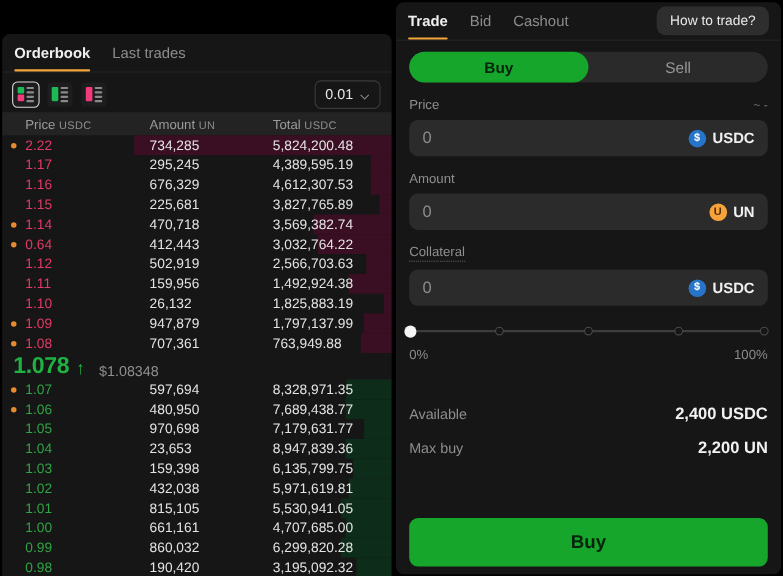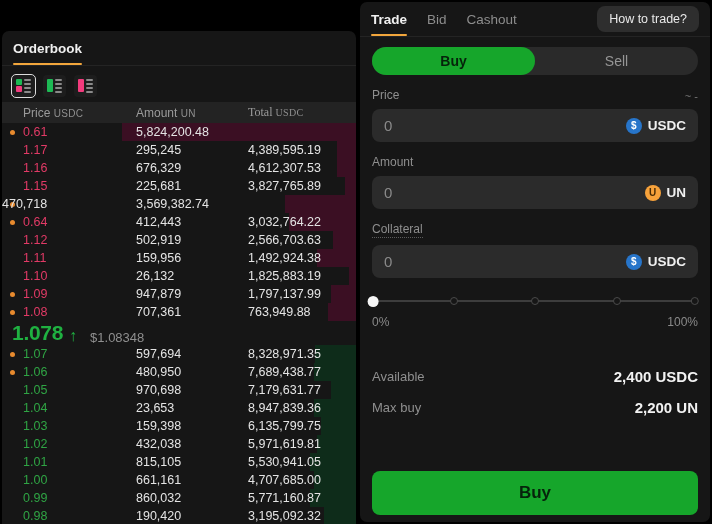--- a/index.html
+++ b/index.html
@@ -35,21 +35,21 @@
     display:flex; align-items:center; gap:7px; padding:0 9px; color:#e8e8e8; font-size:13px; }
   .chev { width:8px; height:8px; display:inline-block; position:relative; }
   .chev::before { content:""; position:absolute; left:0; top:1px; width:6px; height:6px;
     border-right:1.5px solid #9a9a9a; border-bottom:1.5px solid #9a9a9a; transform:rotate(45deg) scale(.8); }
 
   
   .ob-header { height:21px; background:#232323; display:grid;
     grid-template-columns:134px 112px 1fr; align-items:center; font-size:12px; color:#9b9b9b; }
   .ob-header .hc { padding-left:21px; }
   .ob-header .hc:nth-child(2){ padding-left:0; }
-  .ob-header .hc:nth-child(3){ padding-left:0;font-family:Liberation Serif, serif; }
+  .ob-header .hc:nth-child(3){ padding-left:0; }
   .unit { font-size:10px; letter-spacing:.3px; color:#8f8f8f; }
   .ob-rows { position:relative; }
   .ob-row { position:relative; height:18px; display:grid; grid-template-columns:134px 112px 1fr;
     align-items:center; font-size:12.5px; }
   .ob-row .depth { position:absolute; right:0; top:0; bottom:0; }
   .ob-row.ask .depth { background:#3b0f23; }
   .ob-row.bid .depth { background:#0e2c1a; }
   .ob-row .cell { position:relative; z-index:1; color:#e4e4e4; }
   .ob-row .cell.price { padding-left:21px; }
   .ob-row.ask .cell.price { color:#e23a66; }
@@ -111,20 +111,21 @@
     background:#16a62b; border-radius:8px; display:flex; align-items:center; justify-content:center;
     font-size:17px; font-weight:600; color:#06230b; cursor:pointer; }
 </style>
 </head>
 <body>
 
 <div class="panel panel-left">
 
   <div class="tabbar">
     <div class="tab active">Orderbook</div>
+    <div class="tab">Last trades</div>
   </div>
 
   <div class="controls">
     <div class="view-icon selected">
       <div class="vi-col">
           <div class="vi-sq green-fill"></div>
           <div class="vi-sq pink-fill"></div>
         </div>
       <div class="vi-lines">
           <div class="vi-line"></div>
@@ -144,20 +145,24 @@
     </div>
     <div class="view-icon">
       <div class="vi-bar pink-fill"></div>
       <div class="vi-lines">
           <div class="vi-line"></div>
           <div class="vi-line"></div>
           <div class="vi-line"></div>
           <div class="vi-line"></div>
         </div>
     </div>
+    <div class="precision-dd">
+      <span>0.01</span>
+      <span class="chev"></span>
+    </div>
   </div>
 
   <div class="ob-header">
     <div class="hc">
       <span>Price</span>
       <span class="unit">USDC</span>
     </div>
     <div class="hc">
       <span>Amount</span>
       <span class="unit">UN</span>
@@ -165,21 +170,22 @@
     <div class="hc">
       <span>Total</span>
       <span class="unit">USDC</span>
     </div>
   </div>
 
   <div class="ob-rows" id="asks">
       <div class="ob-row ask">
         <div class="depth" style="width: 66%;"></div>
         <span class="dot"></span>
-        <span class="cell price">0.61</span>
+        <span class="cell price">2.22</span>
+        <span class="cell amount">734,285</span>
         <span class="cell total">5,824,200.48</span>
       </div>
       <div class="ob-row ask">
         <div class="depth" style="width: 5.5%;"></div>
         <span class="cell price">1.17</span>
         <span class="cell amount">295,245</span>
         <span class="cell total">4,389,595.19</span>
       </div>
       <div class="ob-row ask">
         <div class="depth" style="width: 5.5%;"></div>
@@ -189,20 +195,21 @@
       </div>
       <div class="ob-row ask">
         <div class="depth" style="width: 3%;"></div>
         <span class="cell price">1.15</span>
         <span class="cell amount">225,681</span>
         <span class="cell total">3,827,765.89</span>
       </div>
       <div class="ob-row ask">
         <div class="depth" style="width: 20%;"></div>
         <span class="dot"></span>
+        <span class="cell price">1.14</span>
         <span class="cell amount">470,718</span>
         <span class="cell total">3,569,382.74</span>
       </div>
       <div class="ob-row ask">
         <div class="depth" style="width: 19%;"></div>
         <span class="dot"></span>
         <span class="cell price">0.64</span>
         <span class="cell amount">412,443</span>
         <span class="cell total">3,032,764.22</span>
       </div>
@@ -294,21 +301,21 @@
       <div class="ob-row bid">
         <div class="depth" style="width: 12%;"></div>
         <span class="cell price">1.00</span>
         <span class="cell amount">661,161</span>
         <span class="cell total">4,707,685.00</span>
       </div>
       <div class="ob-row bid">
         <div class="depth" style="width: 13%;"></div>
         <span class="cell price">0.99</span>
         <span class="cell amount">860,032</span>
-        <span class="cell total">5,771,160.87</span>
+        <span class="cell total">6,299,820.28</span>
       </div>
       <div class="ob-row bid">
         <div class="depth" style="width: 9%;"></div>
         <span class="cell price">0.98</span>
         <span class="cell amount">190,420</span>
         <span class="cell total">3,195,092.32</span>
       </div>
     </div>
 
   <div class="ratio-bar">

